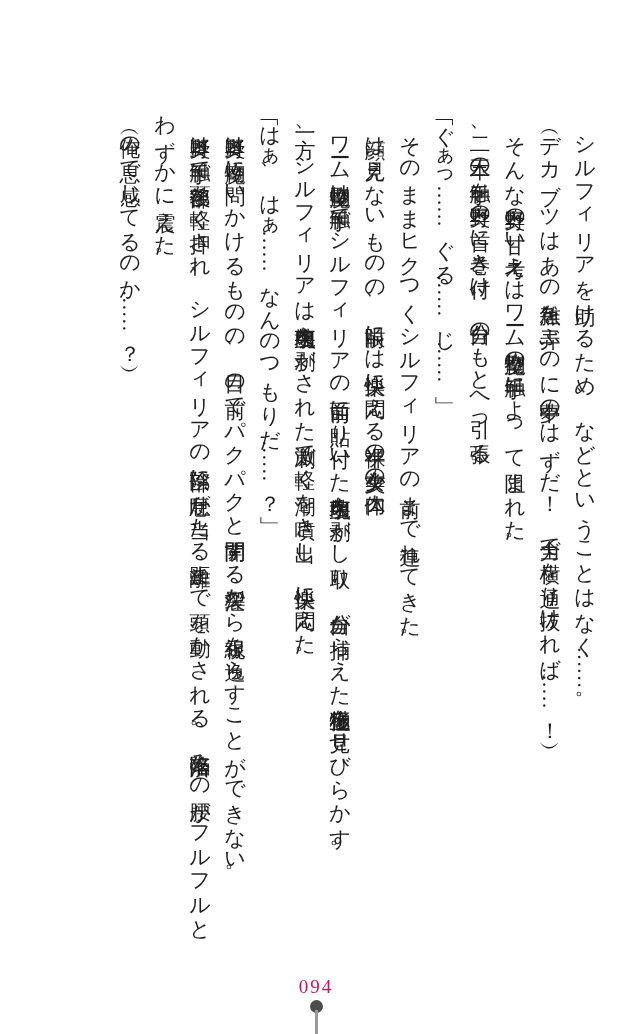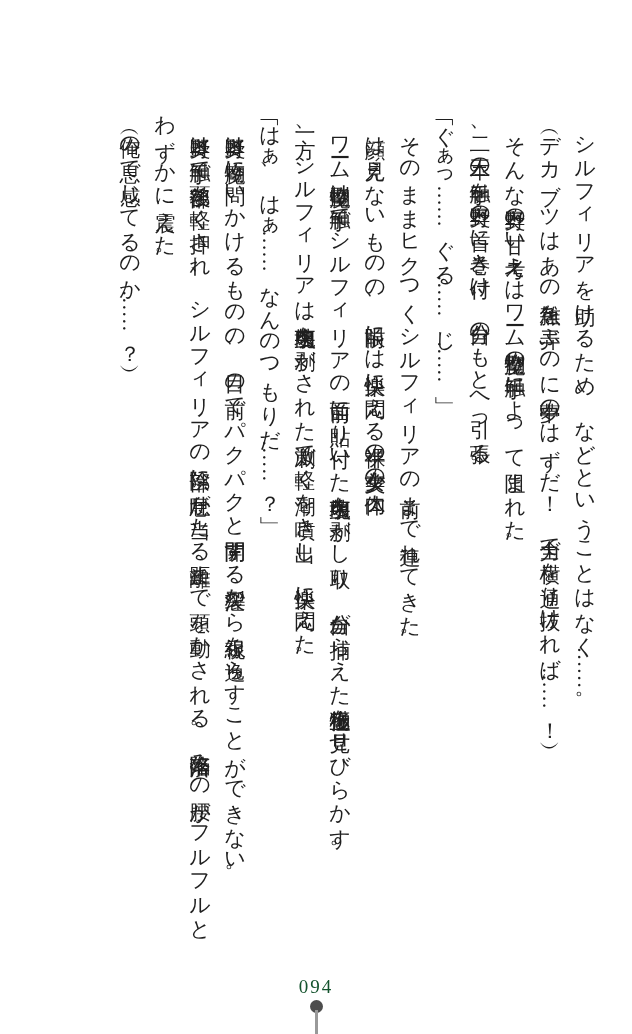--- a/index.html
+++ b/index.html
@@ -40,21 +40,21 @@
   .indent-bracket { text-indent: 0.5em; }
 
   .page-number {
     position: absolute;
     left: 0;
     right: 0;
     top: 976px;
     text-align: center;
     font-size: 19px;
     letter-spacing: 2px;
-    color: #14532d;
+    color: #be185d;
   }
   .marker-dot {
     position: absolute;
     left: 310px;
     top: 1000px;
     width: 13px;
     height: 13px;
     border-radius: 50%;
     background: #4d4d4d;
   }

